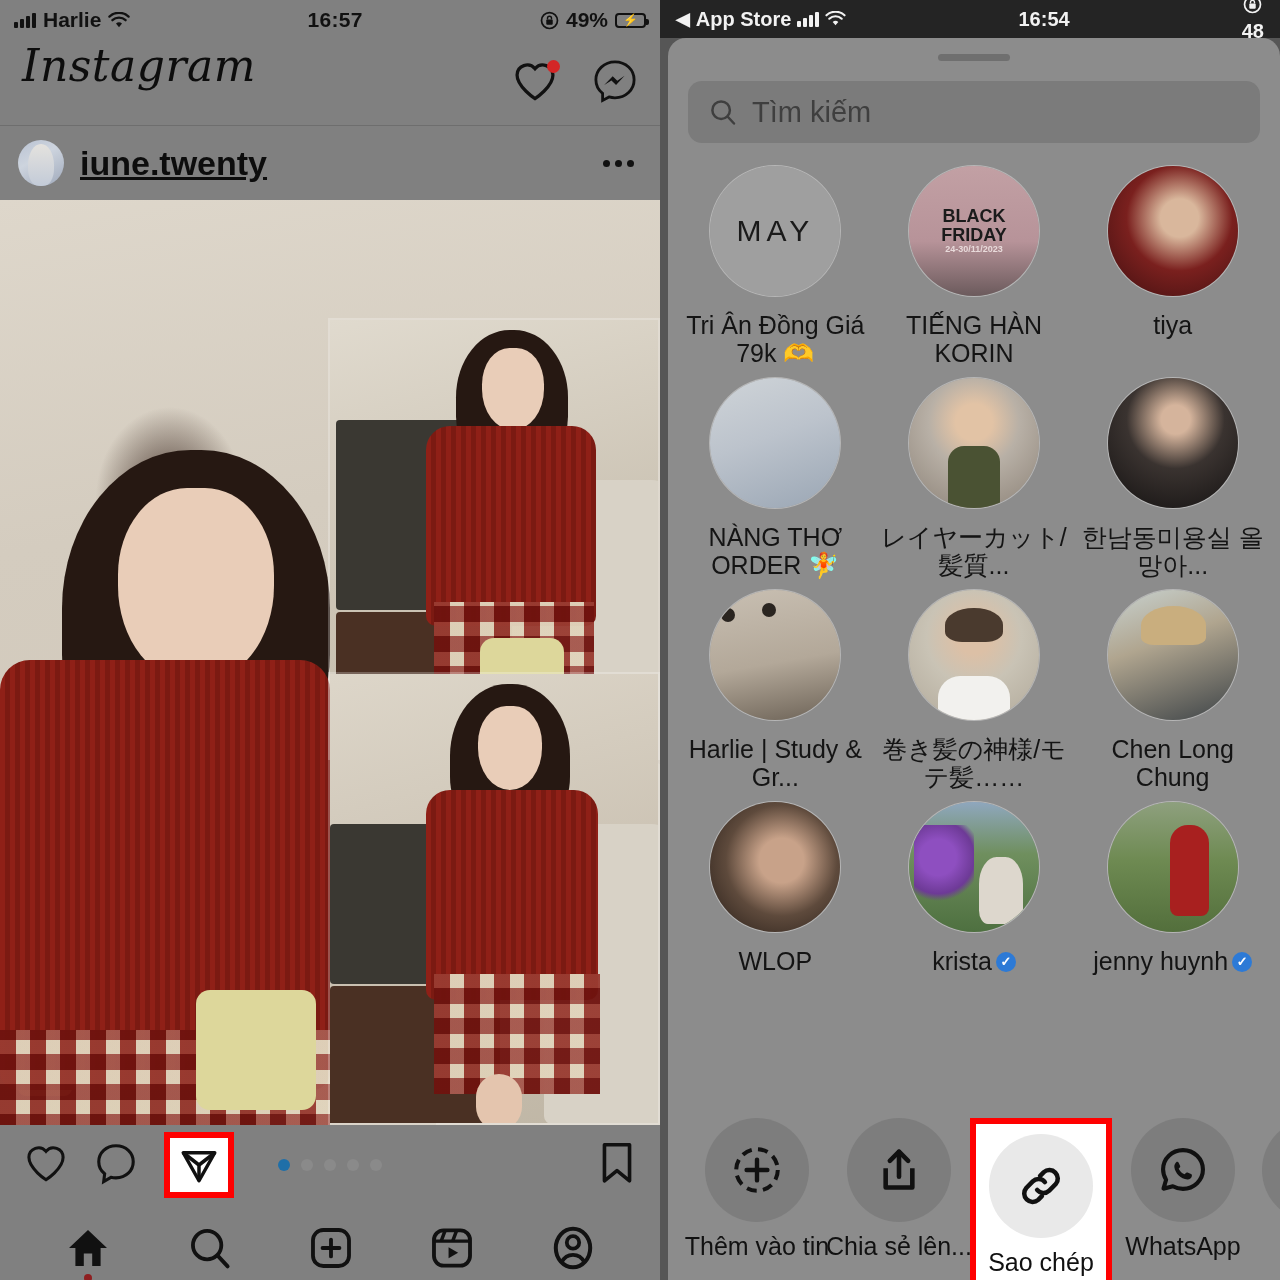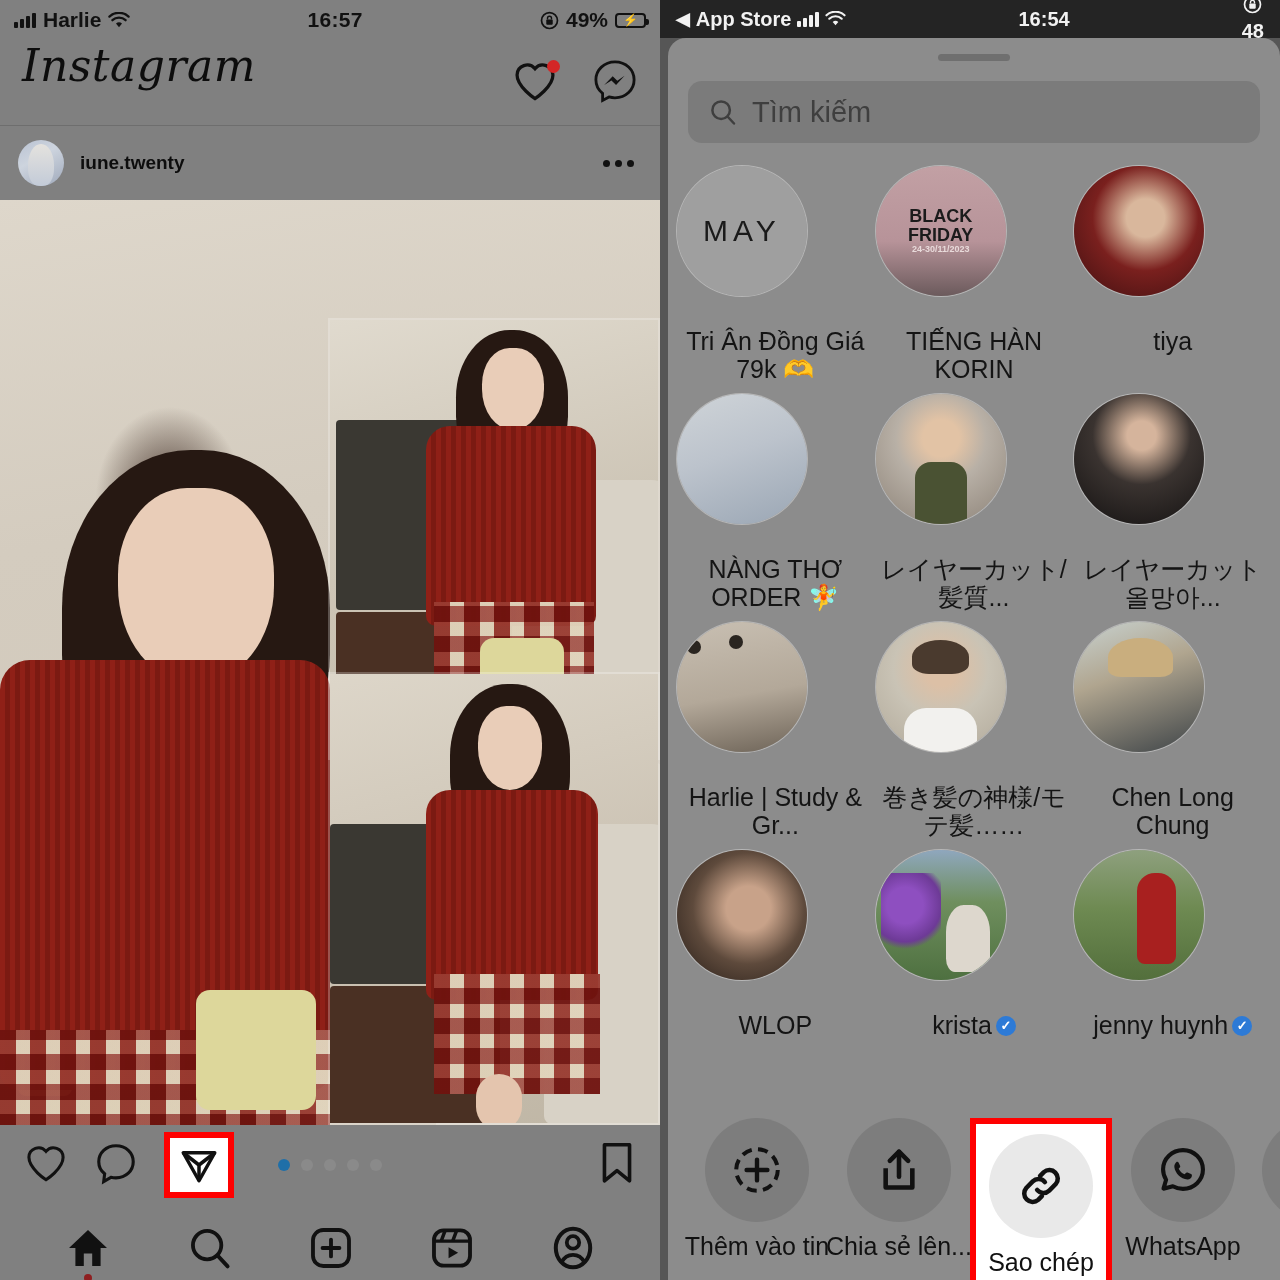--- a/index.html
+++ b/index.html
@@ -35,21 +35,21 @@
   .ig-logo { font-family:"DejaVu Serif", serif; font-style:italic; font-size:44px;
              font-weight:400; color:#0d0d0d; letter-spacing:.5px; }
   .ig-header-icons { display:flex; align-items:center; gap:34px; }
 
   .post-head { position:relative; z-index:50; height:74px; display:flex; align-items:center;
                padding:0 18px; gap:16px; }
   .pf-av { width:46px; height:46px; border-radius:50%; overflow:hidden; flex:0 0 auto;
            background:linear-gradient(150deg,#b9c2d2 0%,#cdd4de 40%,#9fa9bb 100%); position:relative; }
   .pf-av::after{ content:""; position:absolute; left:22%; top:8%; width:56%; height:92%;
                  background:linear-gradient(180deg,#e4e2de,#c3cbd8); border-radius:50% 50% 40% 40%; }
-  .pf-name { font-size:19px; font-weight:700; color:#0d0d0d; flex:1; }
+  .pf-name { font-size:34px; font-weight:700; color:#0d0d0d; flex:1;text-decoration:underline; }
   .dots3 { display:flex; gap:5px; padding-right:8px; }
   .dots3 i { width:7px; height:7px; border-radius:50%; background:#111; display:block; }
 
   
   .media { position:relative; z-index:50; height:925px; width:660px; overflow:hidden;
            background:#cdc6bb; }
   .ph { position:absolute; overflow:hidden; }
   .ph .bg { position:absolute; inset:0; }
   
   #ph-main { left:0; top:0; width:660px; height:925px; }
@@ -107,21 +107,21 @@
   .sheet { position:relative; z-index:50; height:1242px; background:#8c8c8c;
            border-radius:18px 18px 0 0; overflow:hidden;margin-left:8px; }
   .grabber { width:72px; height:7px; border-radius:4px; background:#6f6f6f;
              margin:16px auto 0; }
   .searchbar { margin:20px 20px 0; height:62px; border-radius:14px; background:#7b7b7b;
                display:flex; align-items:center; gap:14px; padding:0 20px; }
   .searchbar .ph-txt { font-size:29px; color:#3f3f3f; }
 
   .grid { padding:22px 8px 0; display:grid; grid-template-columns:repeat(3,1fr);
           row-gap:4px; }
-  .cell { display:flex; flex-direction:column; width:100%;gap:16px; }
+  .cell { display:flex; flex-direction:column; align-items:center; width:100%; }
   .av { width:132px; height:132px; border-radius:50%; overflow:hidden; position:relative;
         background:#9a9a9a; border:1px solid rgba(255,255,255,.28); }
   .av .im { position:absolute; inset:0; }
   .cname { margin-top:14px; width:100%; text-align:center; font-size:25px; line-height:1.12;
            color:#141414; font-weight:400; height:62px; overflow:hidden; padding:0 2px; }
   .cname .vf { display:inline-block; width:20px; height:20px; border-radius:50%;
                background:#2d7ad6; position:relative; vertical-align:-2px; margin-left:4px; }
   .cname .vf::after { content:"✓"; position:absolute; inset:0; color:#fff; font-size:13px;
                       line-height:20px; text-align:center; font-weight:700; }
 
@@ -389,21 +389,21 @@
             <div class="im" style="background:radial-gradient(circle at 50% 34%,#e2c3a5 0 17%,#b8b0a6 42%,#8b8176 100%)"></div>
             <div style="position:absolute;left:30%;top:52%;width:40%;height:48%;background:#4a5233;border-radius:16px 16px 0 0"></div>
           </div>
           <div class="cname">レイヤーカット/髪質...</div>
         </div>
 
         <div class="cell">
           <div class="av">
             <div class="im" style="background:radial-gradient(circle at 52% 32%,#d5b49c 0 13%,#3a3330 44%,#121010 100%)"></div>
           </div>
-          <div class="cname">レイヤーカット 올망아...</div>
+          <div class="cname">한남동미용실 올망아...</div>
         </div>
 
         <div class="cell">
           <div class="av">
             <div class="im" style="background:linear-gradient(170deg,#c8bfb2 0%,#b3a899 55%,#6d6357 100%)"></div>
             <div style="position:absolute;left:8%;top:14%;width:14px;height:14px;border-radius:50%;background:#2a2520"></div>
             <div style="position:absolute;left:40%;top:10%;width:14px;height:14px;border-radius:50%;background:#2a2520"></div>
           </div>
           <div class="cname">Harlie | Study &amp; Gr...</div>
         </div>

